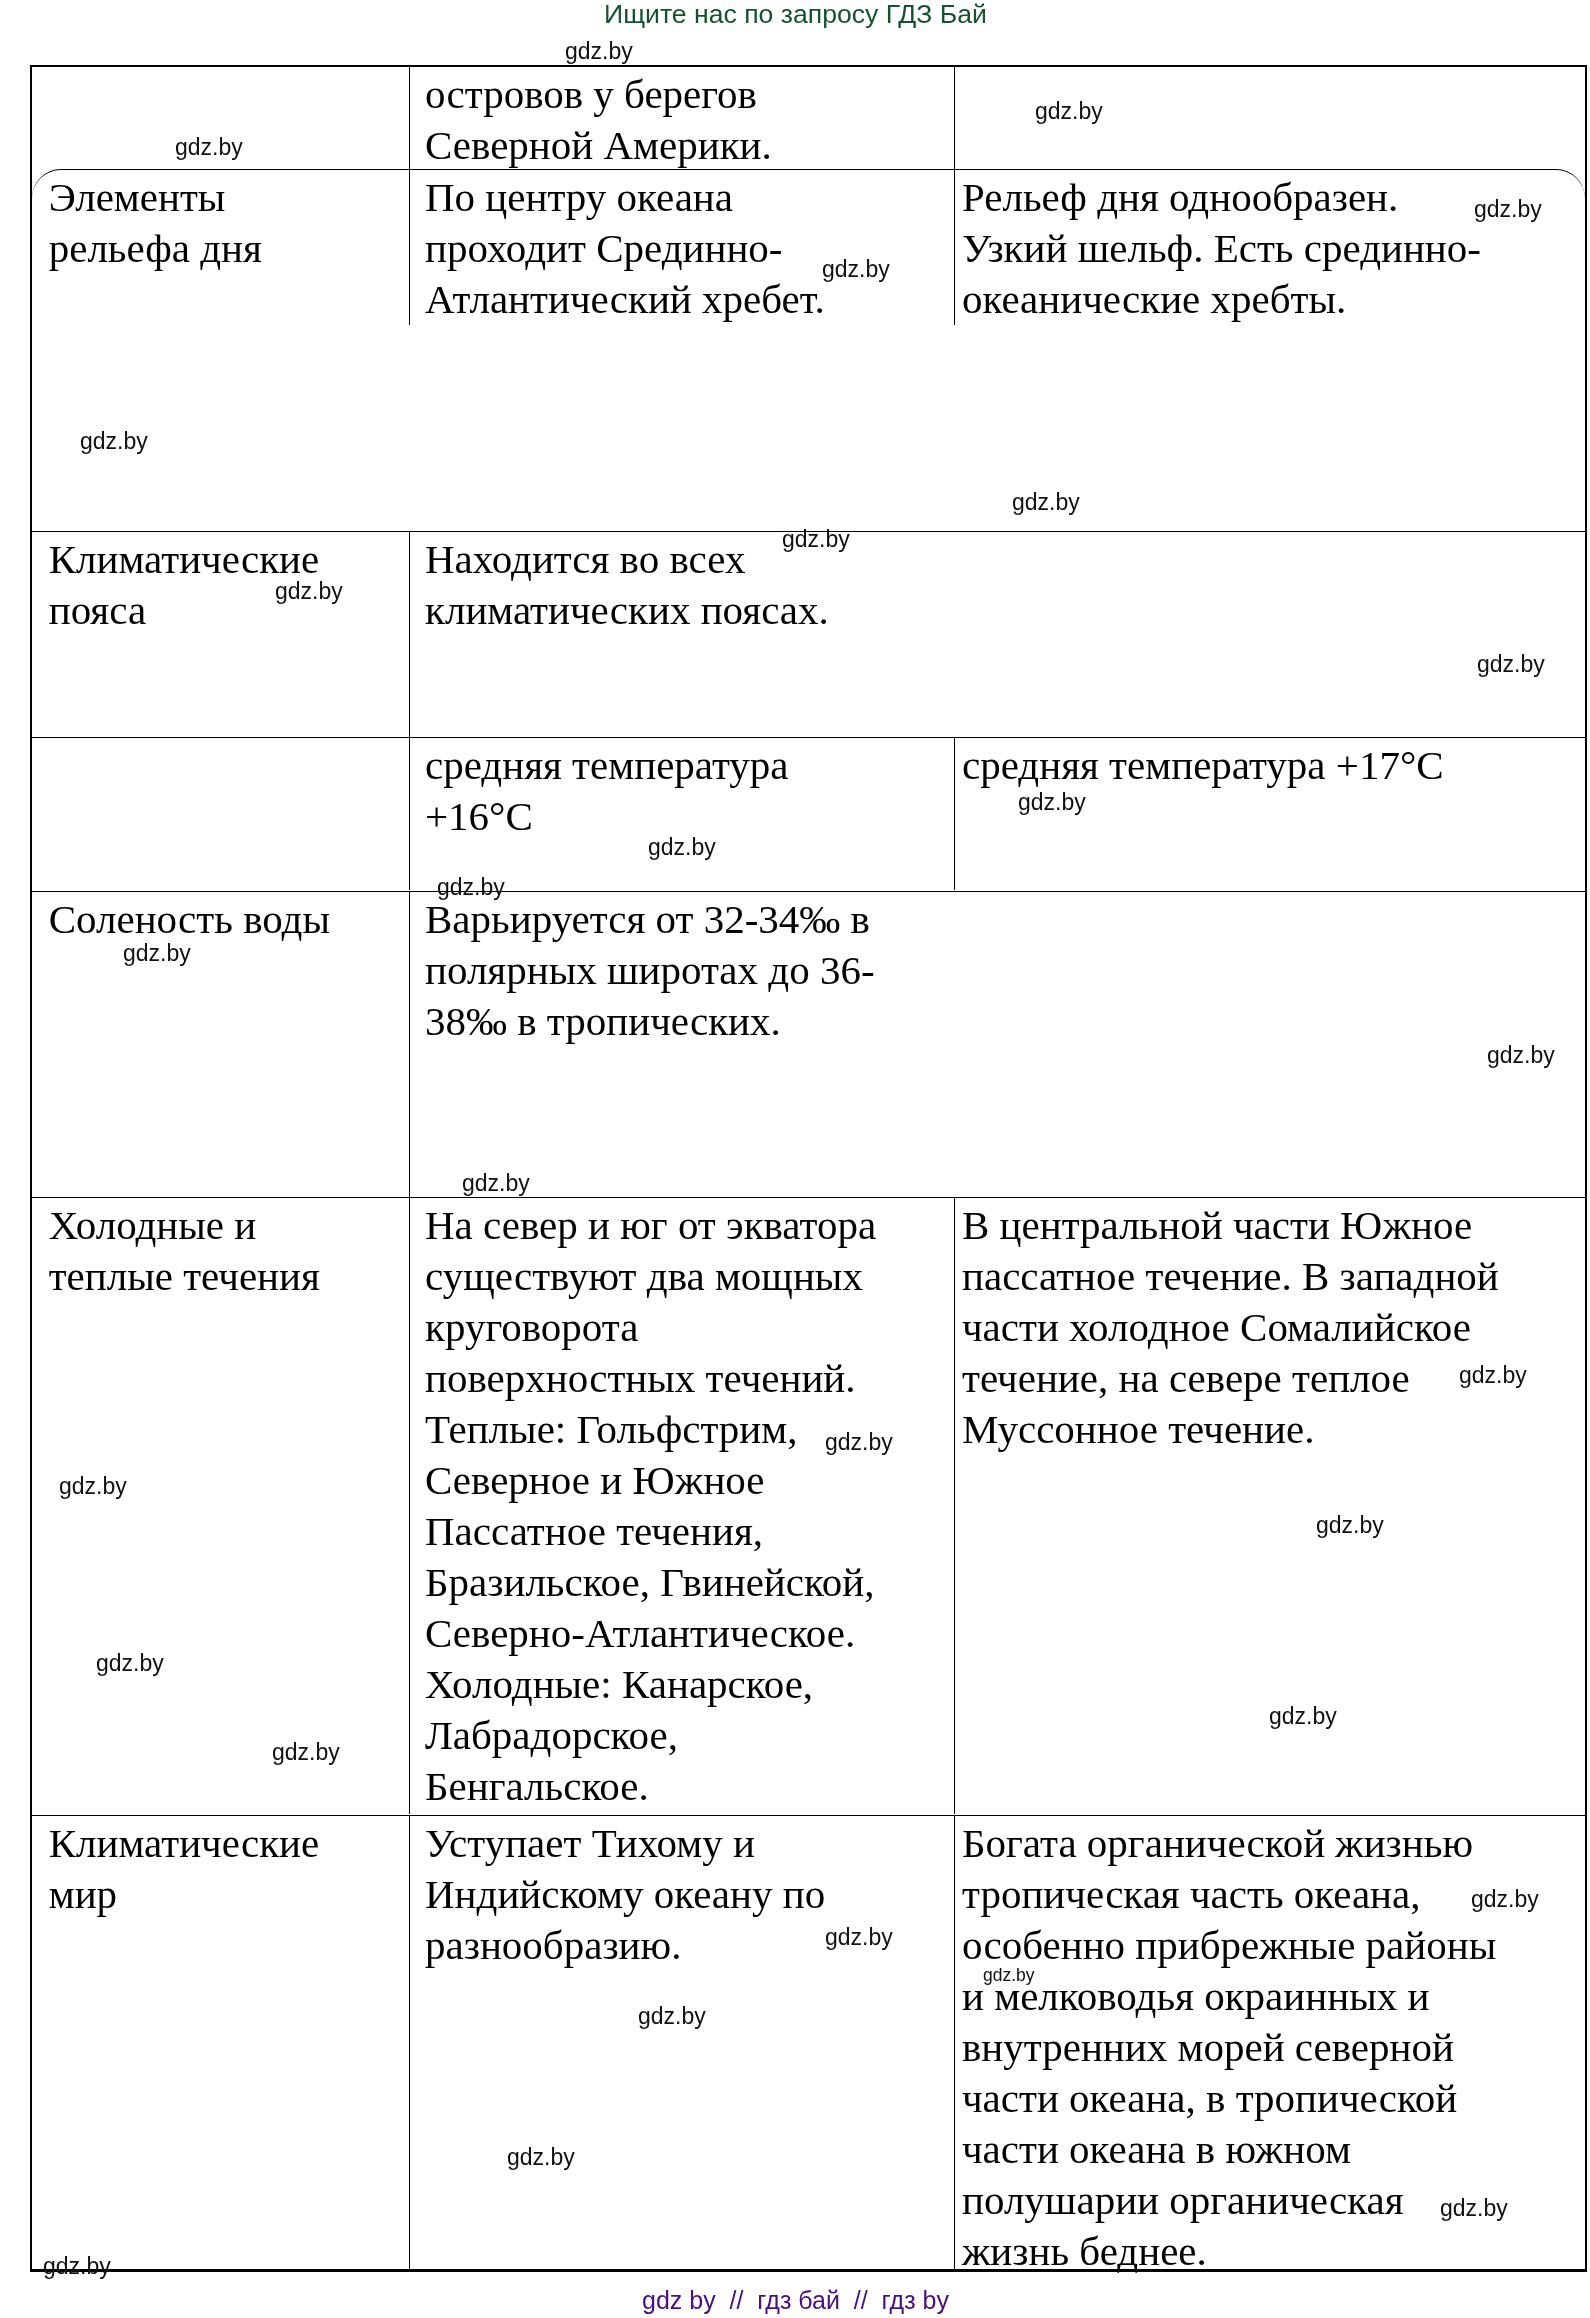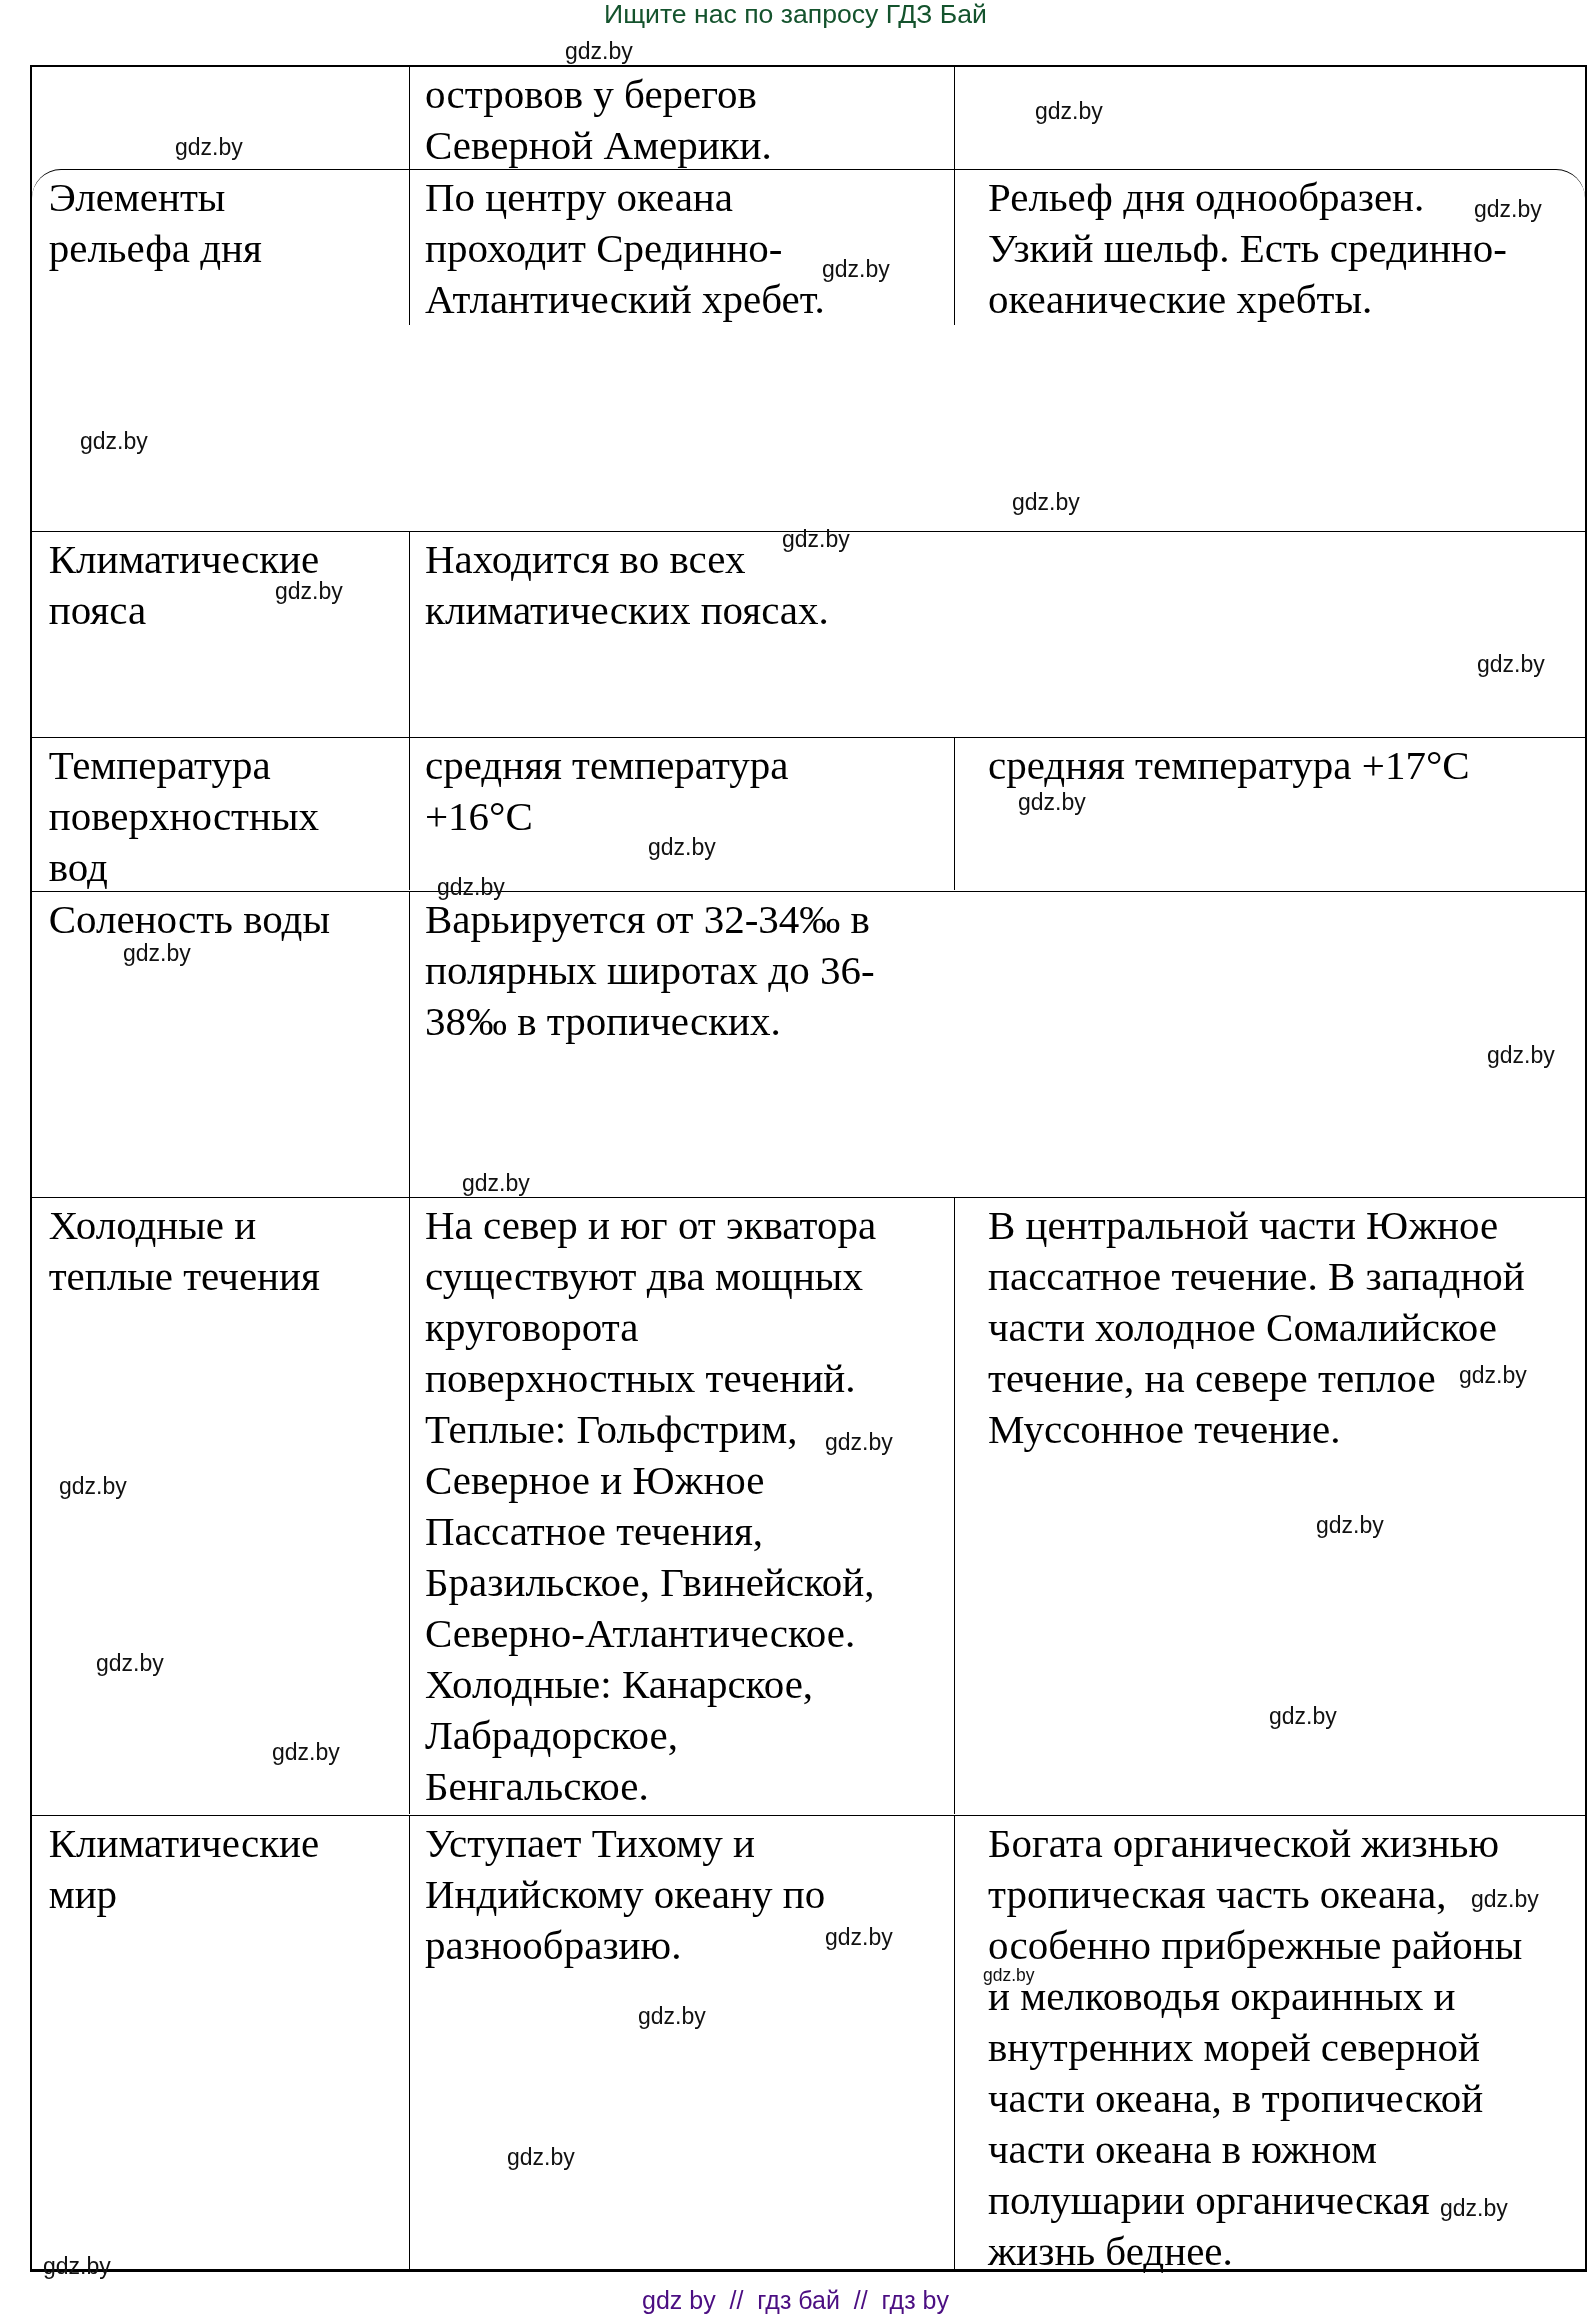--- a/index.html
+++ b/index.html
@@ -21,21 +21,21 @@
   }
   .row { position: absolute; left: 0; width: 1553px; border-top: 1.9px solid #000; box-sizing: border-box; }
   .row.first { border-top: none; }
   .cell {
     position: absolute; top: 0; bottom: 0; box-sizing: border-box;
     font-family: "Liberation Serif", serif; font-size: 41px; line-height: 51px;
     color: #000; padding: 1.5px 0 0 16.7px; white-space: pre-line;
   }
   .c0 { left: 0; width: 377px; }
   .c1 { left: 377px; width: 544px; border-left: 1.9px solid #000; padding-left: 15px; }
-  .c2 { left: 922px; width: 631px; border-left: 1.9px solid #000; padding-left: 33px; }
+  .c2 { left: 922px; width: 631px; border-left: 1.9px solid #000; padding-left: 7px; }
   .wm {
     position: absolute; font-family: "Liberation Sans", sans-serif; font-size: 23px;
     line-height: 24px; color: #111; white-space: nowrap; z-index: 5;
   }
   .wm.small { font-size: 17.5px; line-height: 18px; }
 </style>
 </head>
 <body>
 
 <div class="top-banner">Ищите нас по запросу ГДЗ Бай</div>
@@ -57,23 +57,20 @@
 Узкий шельф. Есть срединно-
 океанические хребты.</div>
   </div>
   <div class="row" style="top:464px;height:207px;">
     <div class="cell c0">Климатические
 пояса</div>
     <div class="cell c1">Находится во всех
 климатических поясах.</div>
   </div>
   <div class="row" style="top:670px;height:153px;">
-    <div class="cell c0">Температура
-поверхностных
-вод</div>
     <div class="cell c1">средняя температура
 +16°С</div>
     <div class="cell c2">средняя температура +17°С</div>
   </div>
   <div class="row" style="top:824px;height:307px;">
     <div class="cell c0">Соленость воды</div>
     <div class="cell c1">Варьируется от 32-34‰ в
 полярных широтах до 36-
 38‰ в тропических.</div>
   </div>

